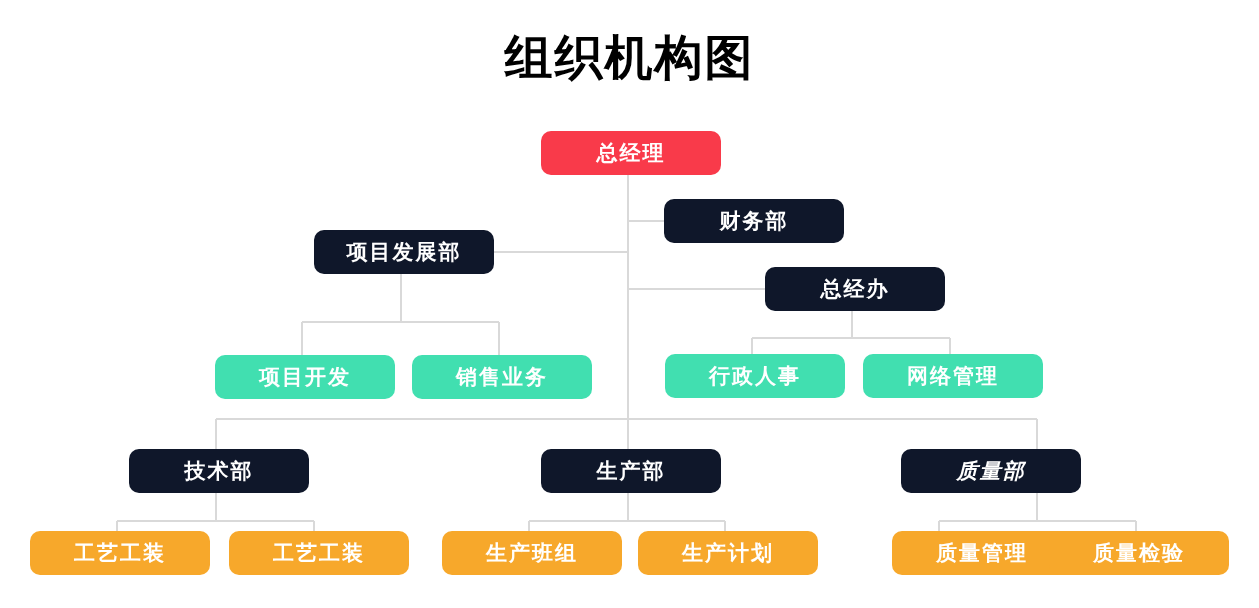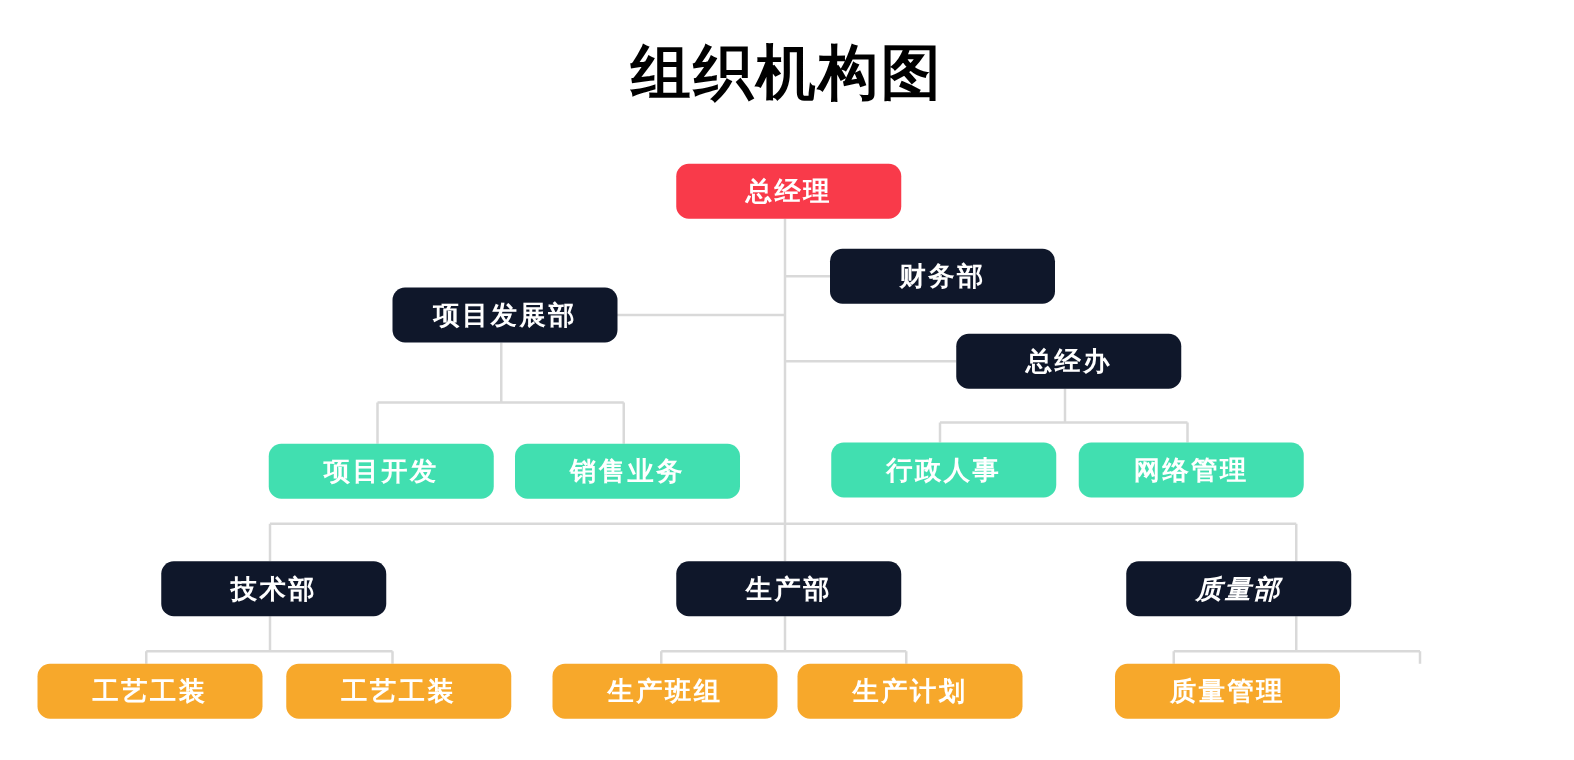--- a/index.html
+++ b/index.html
@@ -132,14 +132,15 @@
   <div class="node c-green" style="left:412px; top:355px;">销售业务</div>
   <div class="node c-green" style="left:215px; top:355px;">项目开发</div>
   <div class="node c-green" style="left:665px; top:354px;">行政人事</div>
   <div class="node c-green" style="left:863px; top:354px;">网络管理</div>
 
   <div class="node c-orange" style="left:30px; top:531px;">工艺工装</div>
   <div class="node c-orange" style="left:229px; top:531px;">工艺工装</div>
   <div class="node c-orange" style="left:442px; top:531px;">生产班组</div>
   <div class="node c-orange" style="left:638px; top:531px;">生产计划</div>
   <div class="node c-orange" style="left:852px; top:531px;margin-left:40px;">质量管理</div>
+  <div class="node c-orange" style="left:1049px; top:531px;">质量检验</div>
 
 </div>
 
 </body></html>

